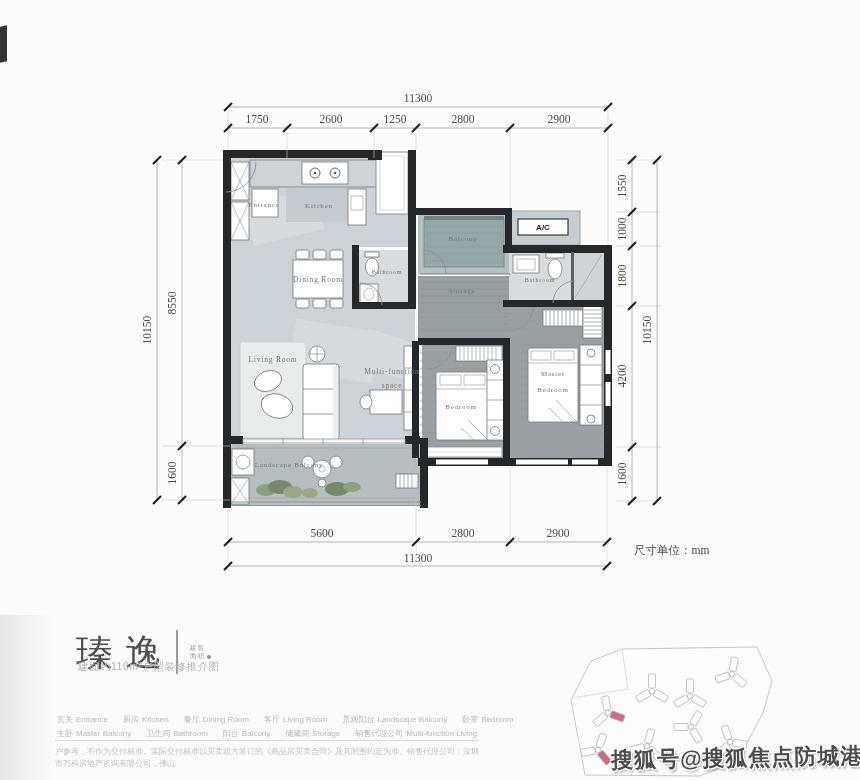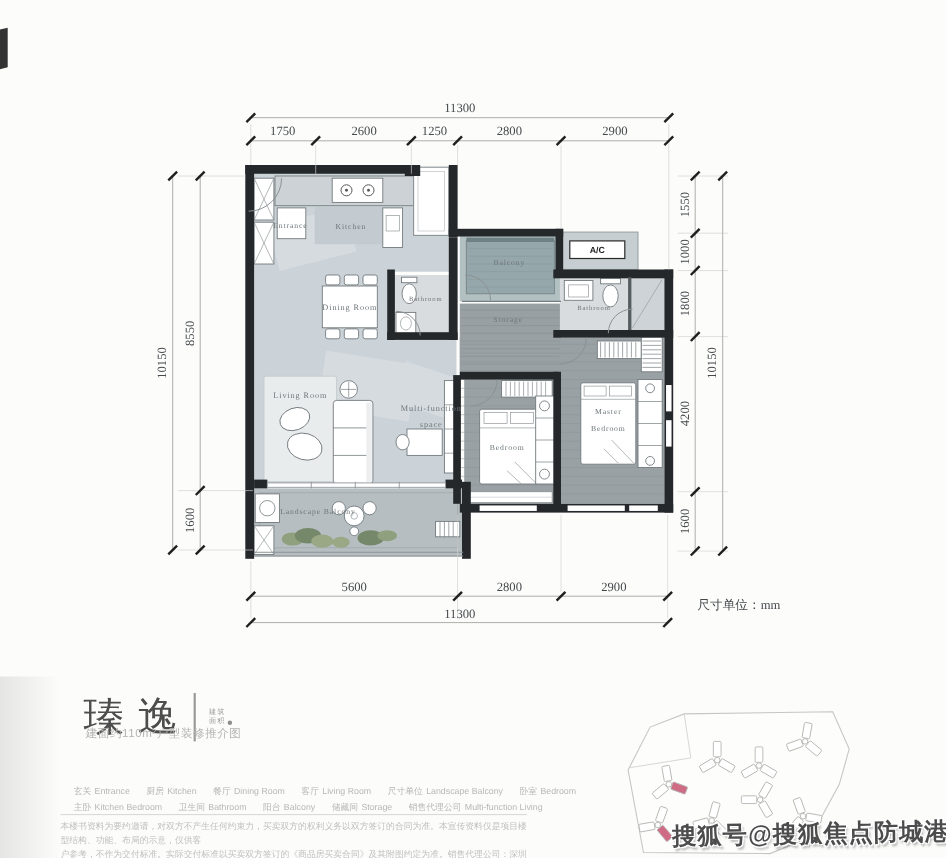--- a/index.html
+++ b/index.html
@@ -27,21 +27,21 @@
              letter-spacing:12px;line-height:1;}
   .title-divider{width:2px;height:44px;background:#9a9a98;margin:0 12px 0 2px;}
   .area-badge{display:flex;flex-direction:column;font-size:6.5px;line-height:1.3;
               color:#9b9b99;letter-spacing:1px;margin-right:2px;position:relative;padding-right:6px;}
   .badge-dot{position:absolute;right:0;bottom:1px;width:4px;height:4px;border-radius:50%;
              background:#8d8d8b;}
   .area-val{font-size:47px;color:#666664;letter-spacing:1px;line-height:1;}
   .area-sup{font-size:20px;color:#666664;vertical-align:18px;margin-left:1px;}
   .subtitle{position:absolute;left:78px;top:660px;font-size:10.5px;color:#b4b4b2;
             letter-spacing:.5px;}
-  .legend{position:absolute;left:67px;top:714px;width:415px;font-size:8px;color:#b6b8b6;}
+  .legend{position:absolute;left:57px;top:714px;width:415px;font-size:8px;color:#b6b8b6;}
   .legend-row{display:flex;flex-wrap:nowrap;margin-bottom:3px;}
   .lg-item{margin-right:15px;white-space:nowrap;}
   .lg-cn{margin-right:3px;}
   .rule{position:absolute;left:55px;top:740px;width:424px;border-top:1px solid #dadad8;}
   .disclaimer{position:absolute;left:55px;top:746px;width:424px;font-size:8px;
               color:#c0c1bf;line-height:1.55;text-align:justify;}
   
   #siteplan{position:absolute;left:562px;top:634px;}
   
   .watermark{position:absolute;left:611px;top:743px;font-size:22px;font-weight:bold;
@@ -462,36 +462,35 @@
     </span>
   </div>
   <div class="subtitle">建面约110m²户型装修推介图</div>
 
   <div class="legend">
     <div class="legend-row">
       <span class="lg-item"><span class="lg-cn">玄关</span><span>Entrance</span></span>
       <span class="lg-item"><span class="lg-cn">厨房</span><span>Kitchen</span></span>
       <span class="lg-item"><span class="lg-cn">餐厅</span><span>Dining Room</span></span>
       <span class="lg-item"><span class="lg-cn">客厅</span><span>Living Room</span></span>
-      <span class="lg-item"><span class="lg-cn">尺寸单位</span><span>Landscape Balcony</span></span>
+      <span class="lg-item"><span class="lg-cn">景观阳台</span><span>Landscape Balcony</span></span>
       <span class="lg-item"><span class="lg-cn">卧室</span><span>Bedroom</span></span>
     </div>
     <div class="legend-row">
-      <span class="lg-item"><span class="lg-cn">主卧</span><span>Kitchen Bedroom</span></span>
+      <span class="lg-item"><span class="lg-cn">主卧</span><span>Master Balcony</span></span>
       <span class="lg-item"><span class="lg-cn">卫生间</span><span>Bathroom</span></span>
       <span class="lg-item"><span class="lg-cn">阳台</span><span>Balcony</span></span>
       <span class="lg-item"><span class="lg-cn">储藏间</span><span>Storage</span></span>
       <span class="lg-item"><span class="lg-cn">销售代理公司</span><span>Multi-function Living</span></span>
     </div>
   </div>
 
   <div class="rule"></div>
 
   <div class="disclaimer">
-    <div>本楼书资料为要约邀请，对双方不产生任何约束力，买卖双方的权利义务以双方签订的合同为准。本宣传资料仅是项目楼型结构、功能、布局的示意，仅供客</div>
     <div>户参考，不作为交付标准。实际交付标准以买卖双方签订的《商品房买卖合同》及其附图约定为准。销售代理公司：深圳市万科房地产咨询有限公司，佛山</div>
 
   </div>
 
   <svg id="siteplan" width="300" height="146" viewBox="0 0 300 146">
     <path d="M23,141 L9,66 L29,27 L60,15 L195,13 L210,47 L201,79 L175,127 L138,142 Z" fill="#fdfdfc" stroke="#c6c6c4" stroke-width="1"></path>
     <path d="M60,15 L66,55 L10,64" fill="none" stroke="#d2d2d0" stroke-width=".8"></path>
     <g stroke="#b5b5b3" stroke-width=".8" fill="#ffffff">
       <g transform="translate(90,57)">
         <rect x="-3.5" y="-17" width="7" height="14" rx="1"></rect>

